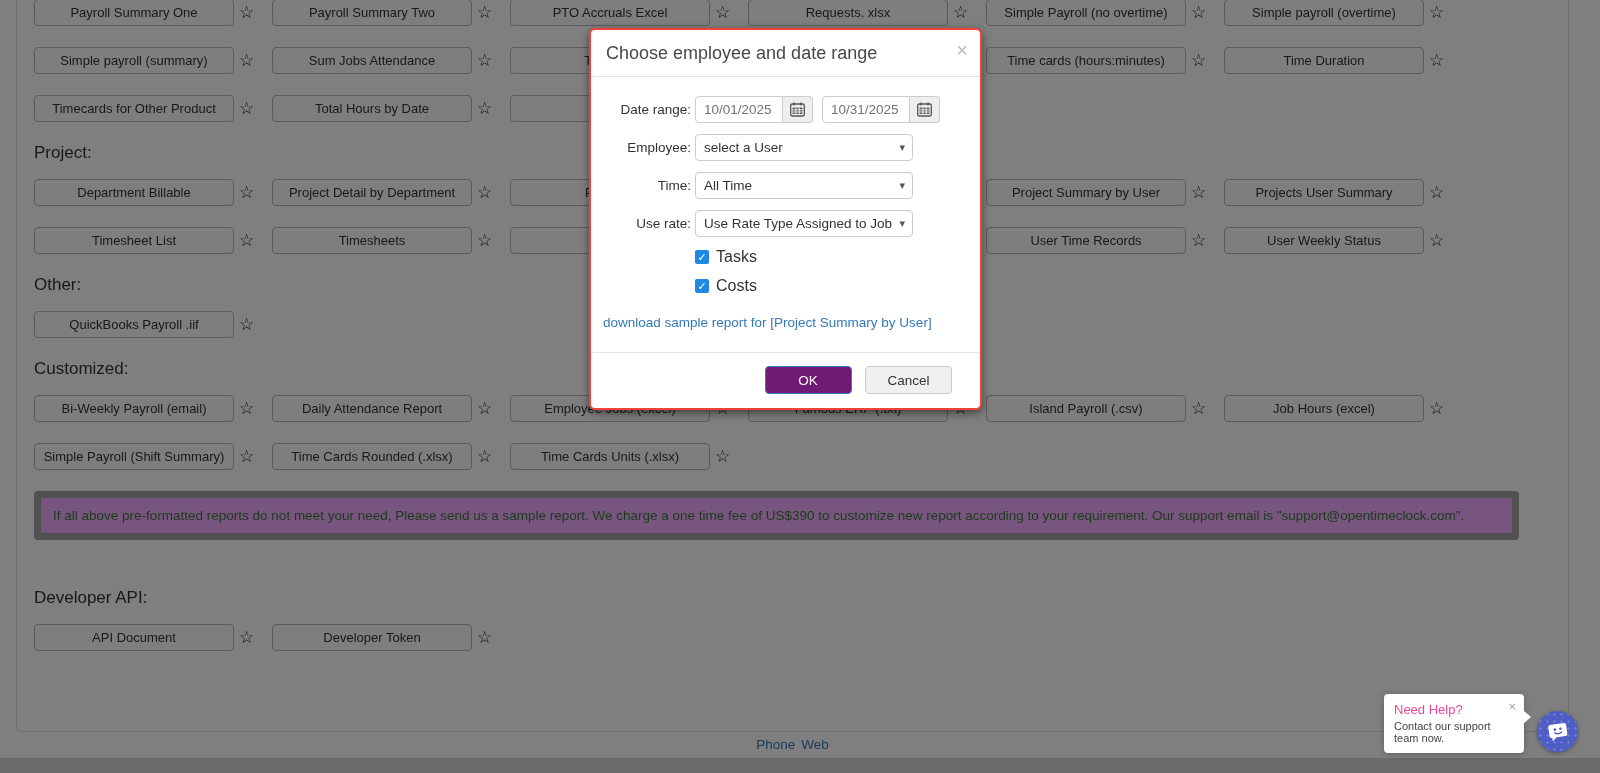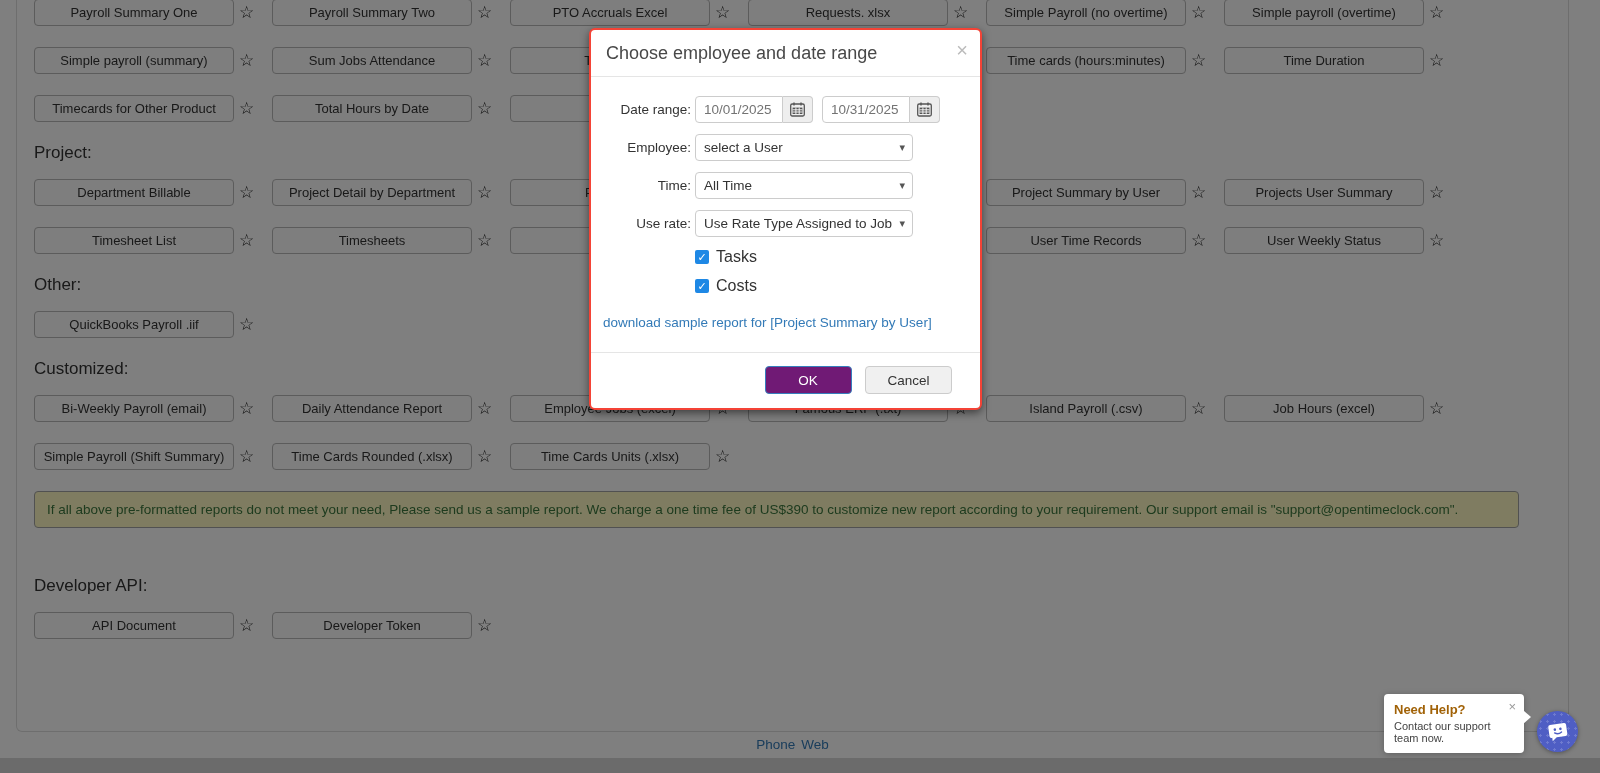--- a/index.html
+++ b/index.html
@@ -17,21 +17,21 @@
   .cell { width:238px; height:27px; display:flex; align-items:center; }
   .report-btn { width:200px; height:27px; background:#fcfcfc; border:1px solid #b8b8b8;
     border-radius:4px; font-size:13px; color:#333; font-family:"Liberation Sans",sans-serif;
     display:flex; align-items:center; justify-content:center; cursor:pointer;
     position:relative; overflow:hidden; white-space:nowrap; }
   .report-btn.cut { justify-content:flex-end; padding-right:111px; }
   .star { margin-left:5px; font-size:17px; color:#1a1a1a; line-height:1; cursor:pointer; }
   #sections-a .section:first-child { margin-top:-9px; }
   #sections-b { margin-top:48px; }
 
-  .notice { width:1485px; background:#fef9c3; border:1px solid #a3a3a3; color:#3c763d;
+  .notice { width:1485px; background:#f0abfc; border:7px solid #a3a3a3; color:#3c763d;
     border-radius:4px; padding:10px 12px; font-size:13.5px; }
 
   .page-footer { position:absolute; top:737px; left:16px; width:1553px;
     text-align:center; font-size:13.5px; }
   .page-footer a { color:#337ab7; text-decoration:none; margin:0 3px; cursor:pointer; }
   .bottom-strip { position:absolute; left:0; right:0; bottom:0; height:15px; background:#d6d6d6; }
 
   
   .backdrop { position:absolute; inset:0; background:rgba(0,0,0,0.5); z-index:10; }
 
@@ -71,21 +71,21 @@
   .btn-ok { background:#701a75; border:1px solid #357ebd; color:#fff; margin-right:9px; }
   .btn-cancel { background:#f0f0f0; border:1px solid #ccc; color:#333; }
 
   
   .chat-tooltip { position:absolute; right:76px; bottom:20px; width:140px; z-index:30;
     background:#fff; border-radius:4px; box-shadow:0 1px 6px rgba(0,0,0,.25);
     padding:8px 10px 9px; }
   .chat-tooltip::after { content:""; position:absolute; right:-7px; top:16px;
     border-top:7px solid transparent; border-bottom:7px solid transparent;
     border-left:8px solid #fff; }
-  .tt-title { font-size:13px; font-weight:bold; color:#a16207; }
+  .tt-title { font-size:13px; font-weight:normal; color:#ec4899; }
   .tt-sub { font-size:11px; color:#444; margin-top:3px; }
   .tt-close { position:absolute; top:6px; right:8px; color:#999; font-size:13px;
     cursor:pointer; line-height:1; }
   .chat-button { position:absolute; right:22px; bottom:21px; width:41px; height:41px;
     border-radius:50%; background:#4f5ec4; z-index:30; cursor:pointer; border:none;
     display:flex; align-items:center; justify-content:center;
     background-image:radial-gradient(rgba(255,255,255,.18) 1px, transparent 1.4px);
     background-size:7px 7px; box-shadow:0 1px 4px rgba(0,0,0,.35); }
 </style>
 </head>

